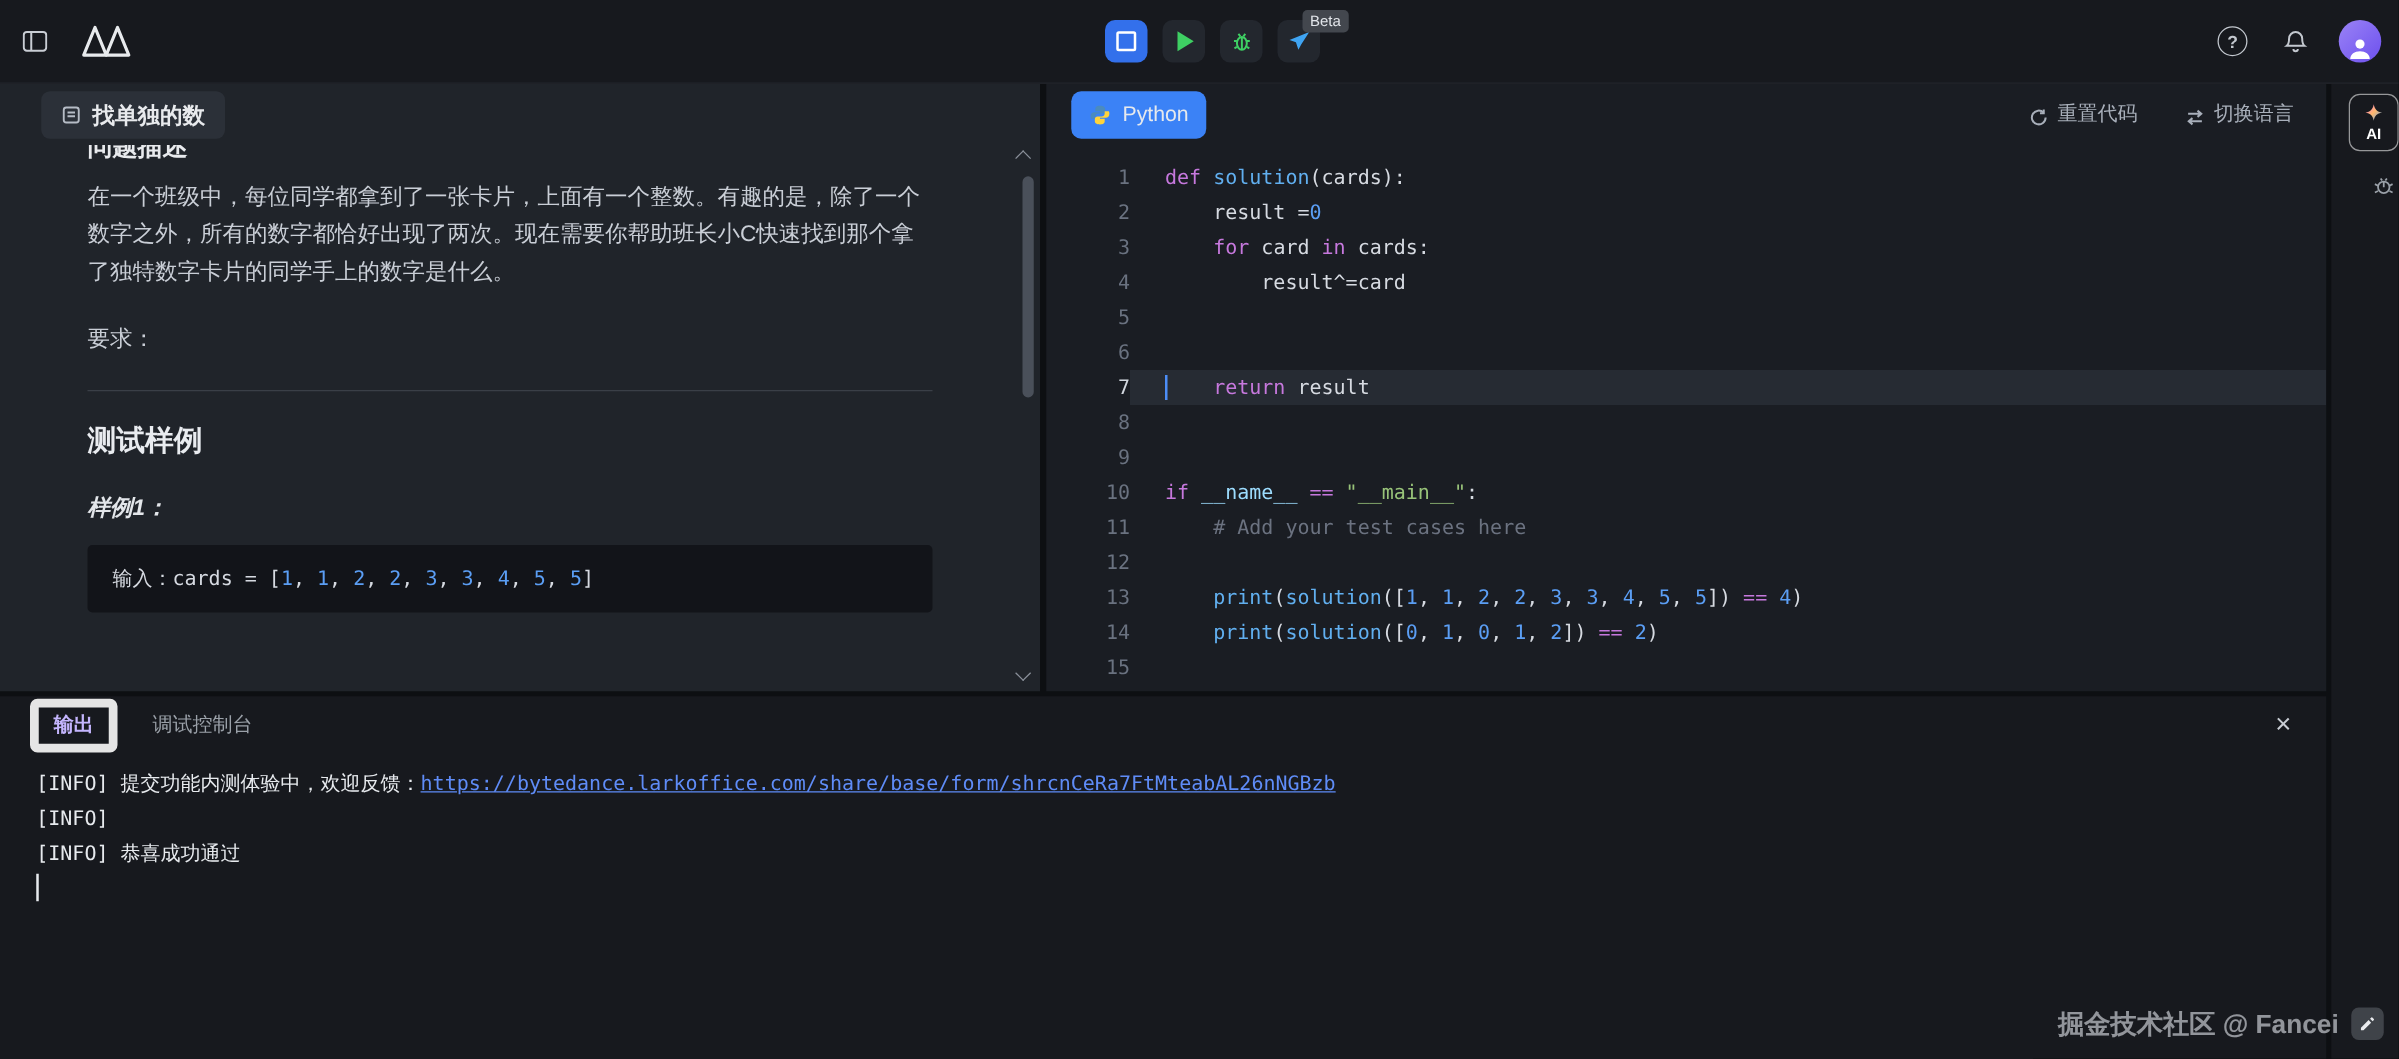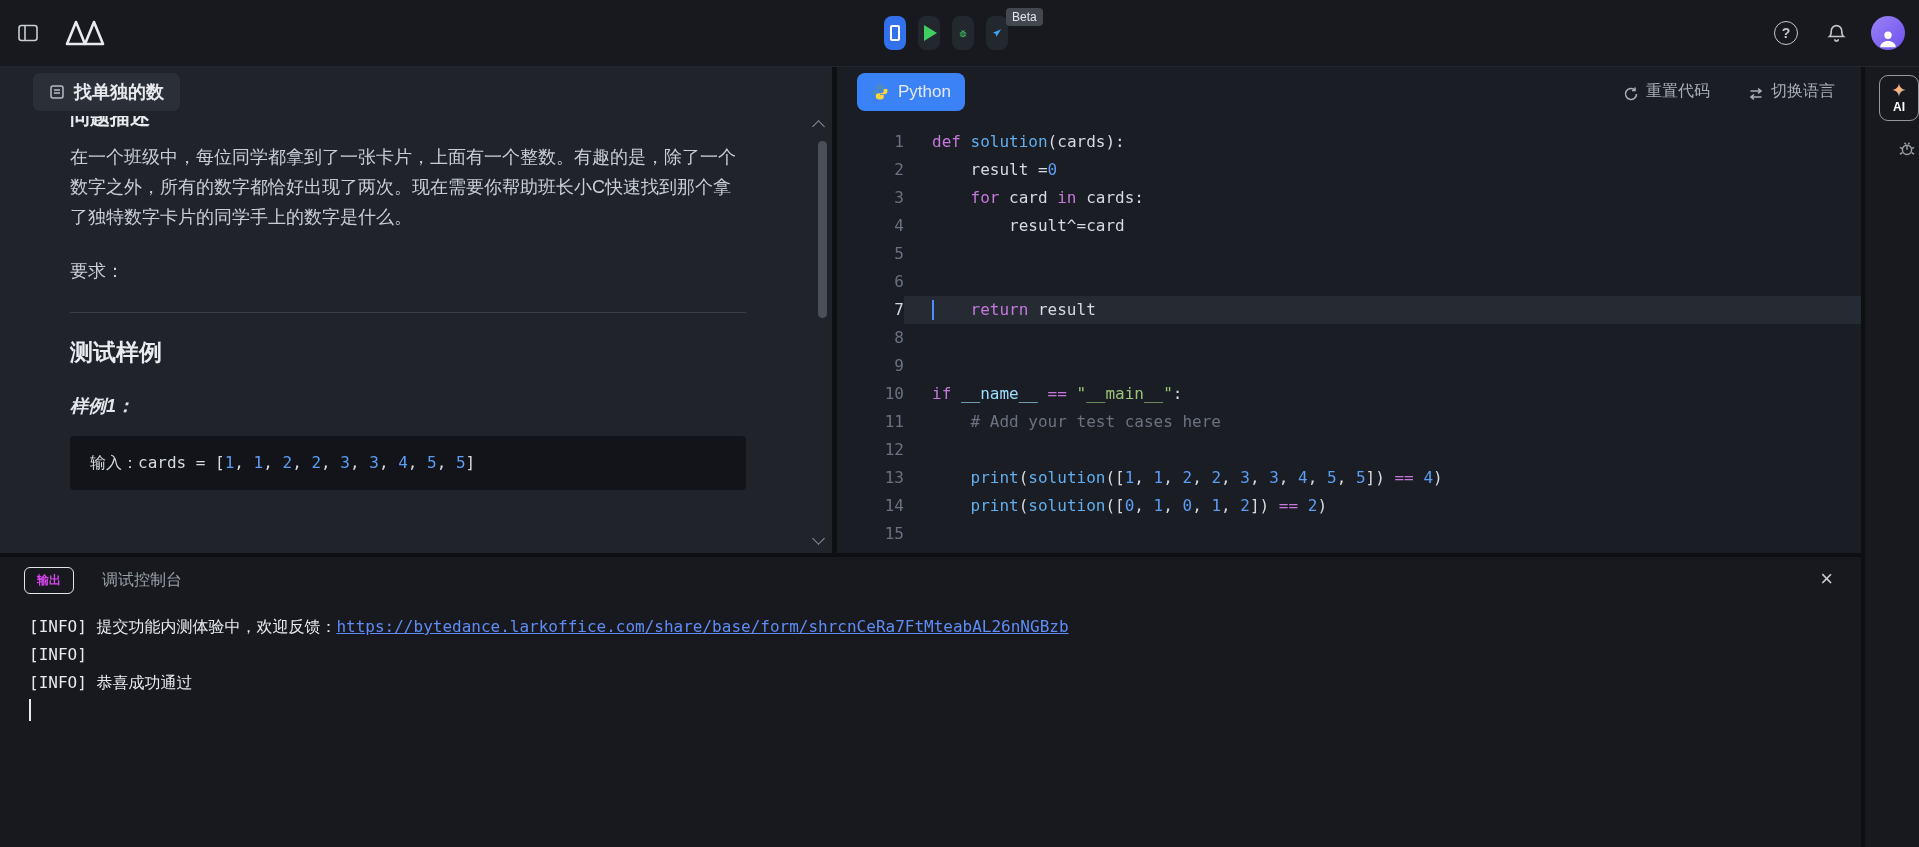--- a/index.html
+++ b/index.html
@@ -5,21 +5,21 @@
   html,body{margin:0;padding:0;width:1919px;height:847px;overflow:hidden;background:#0d0f12;
     font-family:"Liberation Sans","DejaVu Sans",sans-serif;-webkit-font-smoothing:antialiased;}
   .app{position:relative;width:1919px;height:847px;display:flex;flex-direction:column;}
 
   
   .topbar{flex:0 0 66px;background:#17191e;border-bottom:1px solid #23262c;display:flex;align-items:center;
     padding:0 14px;position:relative;z-index:10;}
   .tb-left{display:flex;align-items:center;gap:18px;}
   .icon-btn{display:flex;align-items:center;justify-content:center;background:none;border:none;cursor:pointer;padding:4px;}
   .tb-center{position:absolute;left:884px;top:0;height:100%;display:flex;align-items:center;gap:12px;}
-  .tb-sq{width:22px;height:34px;border-radius:8px;background:#23272e;display:flex;align-items:center;justify-content:center;
+  .tb-sq{width:34px;height:34px;border-radius:8px;background:#23272e;display:flex;align-items:center;justify-content:center;
     position:relative;border:none;cursor:pointer;}
   .tb-sq.blue{background:#3370eb;}
   .stop-inner{width:12px;height:12px;border:2px solid #fff;border-radius:2px;display:block;}
   .play-tri{width:0;height:0;border-left:13px solid #3ecf63;border-top:8px solid transparent;border-bottom:8px solid transparent;margin-left:3px;}
   .beta-badge{position:absolute;top:-8px;left:20px;background:#43474e;color:#e2e5ea;font-size:12px;line-height:16px;
     padding:1px 6px;border-radius:4px;white-space:nowrap;}
   .tb-right{position:absolute;right:14px;top:0;height:100%;display:flex;align-items:center;gap:20px;}
   .help-circle{width:22px;height:22px;border:1.8px solid #c3c8cf;border-radius:50%;color:#c3c8cf;font-size:14px;font-weight:bold;
     display:flex;align-items:center;justify-content:center;}
   .avatar{width:34px;height:34px;border-radius:50%;background:linear-gradient(135deg,#9a83f6,#6d50ee);
@@ -64,21 +64,21 @@
   .lc{flex:1;padding-left:28px;position:relative;}
   .cl.active .lc{background:#262b33;}
   .cl.active .ln{color:#d2d7de;}
   .tk-kw{color:#c678dd}.tk-fn{color:#61afef}.tk-num{color:#5b9ef4}.tk-str{color:#98c379}
   .tk-cm{color:#6b7280}.tk-op{color:#c678dd}.tk-var{color:#9cdcfe}.tk-pl{color:#d6dae1}
   .ecursor{position:absolute;left:28px;top:4px;width:2px;height:20px;background:#4c8df6;animation:blink 1s steps(1) infinite;}
 
   
   .console-panel{flex:1;margin-top:4px;background:#17191e;position:relative;display:flex;flex-direction:column;min-height:0;}
   .console-tabs{flex:0 0 46px;display:flex;align-items:center;padding:0 24px;gap:22px;}
-  .tab-output{border:1px solid #e5e5e5;border-radius:6px;padding:4px 12px;color:#d946ef;font-weight:bold;font-size:12px;
+  .tab-output{border:7px solid #e5e5e5;border-radius:6px;padding:4px 12px;color:#c4b5fd;font-weight:bold;font-size:16px;
     background:none;cursor:pointer;font-family:inherit;}
   .tab-debug{color:#9aa0a8;font-size:16px;background:none;border:none;cursor:pointer;font-family:inherit;}
   .console-close{position:absolute;right:22px;top:10px;color:#c9cdd4;font-size:22px;background:none;border:none;cursor:pointer;line-height:1;}
   .console-content{flex:1;padding:10px 0 0 29px;font-family:"DejaVu Sans Mono","Liberation Mono",monospace;
     font-size:16px;line-height:28px;color:#e7eaee;overflow:hidden;}
   .con-line{white-space:pre-wrap;}
   .con-link{color:#5f8cf7;text-decoration:underline;cursor:pointer;}
   .con-cursor{display:inline-block;width:2px;height:22px;background:#e7eaee;vertical-align:-5px;animation:blink 1s steps(1) infinite;}
   @keyframes blink{50%{opacity:0;}}
 
@@ -271,13 +271,21 @@
       </button>
       <button class="rail-bug">
         <svg width="20" height="20" viewBox="0 0 24 24" fill="none" stroke="#9aa0a8" stroke-width="1.7">
             <circle cx="12" cy="13" r="5.5"></circle>
             <path d="M12 7.5V13M9 4.5l1.5 2M15 4.5l-1.5 2M3.5 10l3 1.5M20.5 10l-3 1.5M3.5 18l3-1.5M20.5 18l-3-1.5"></path>
           </svg>
       </button>
     </aside>
   </div>
 
+  <div class="watermark">
+    <span>掘金技术社区 @ Fancei</span>
+    <span class="wm-icon">
+      <svg width="14" height="14" viewBox="0 0 24 24" fill="#e8eaed">
+          <path d="M3 17.5V21h3.5L17 10.5 13.5 7 3 17.5zM20.7 6.8a1 1 0 0 0 0-1.4l-2.1-2.1a1 1 0 0 0-1.4 0L15.5 5 19 8.5l1.7-1.7z"></path>
+        </svg>
+    </span>
+  </div>
 </div>
 
 </body></html>

